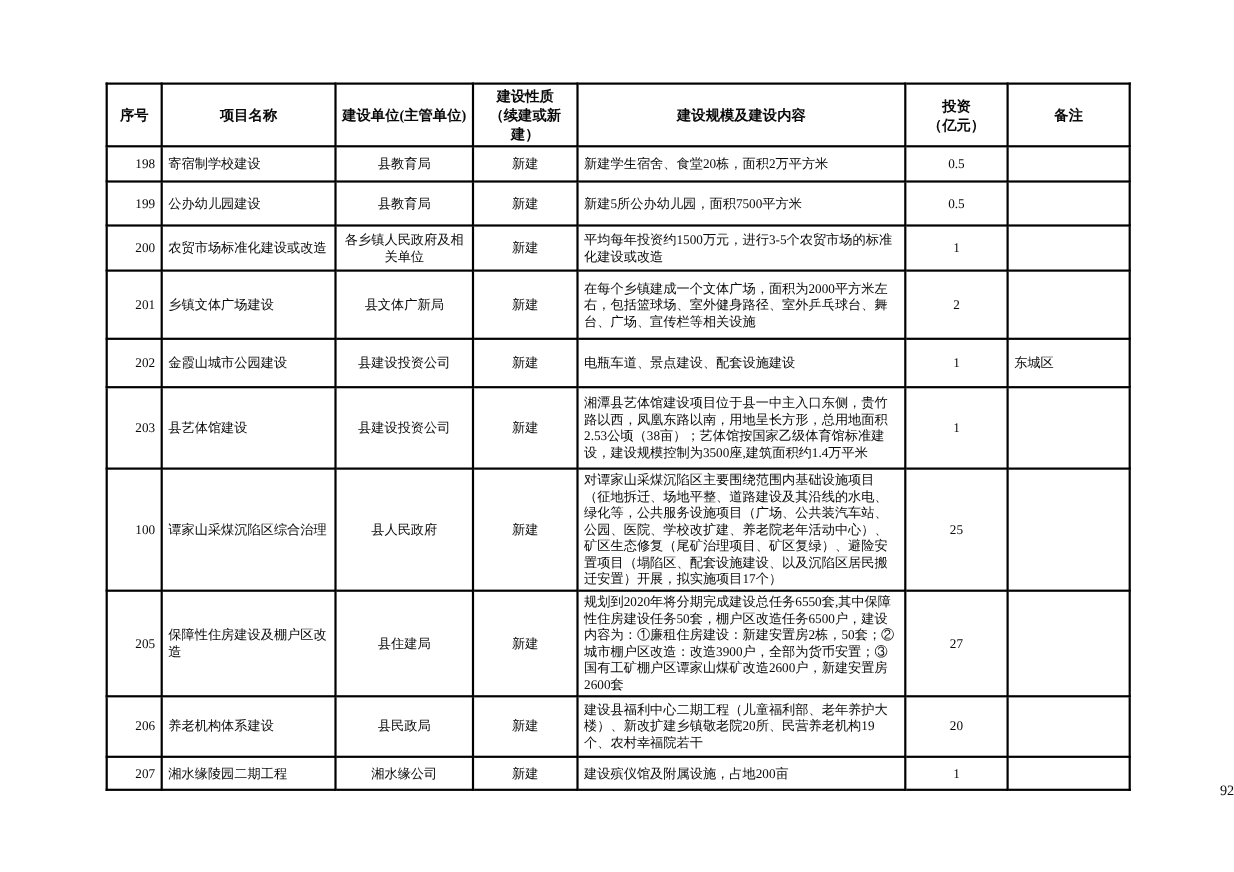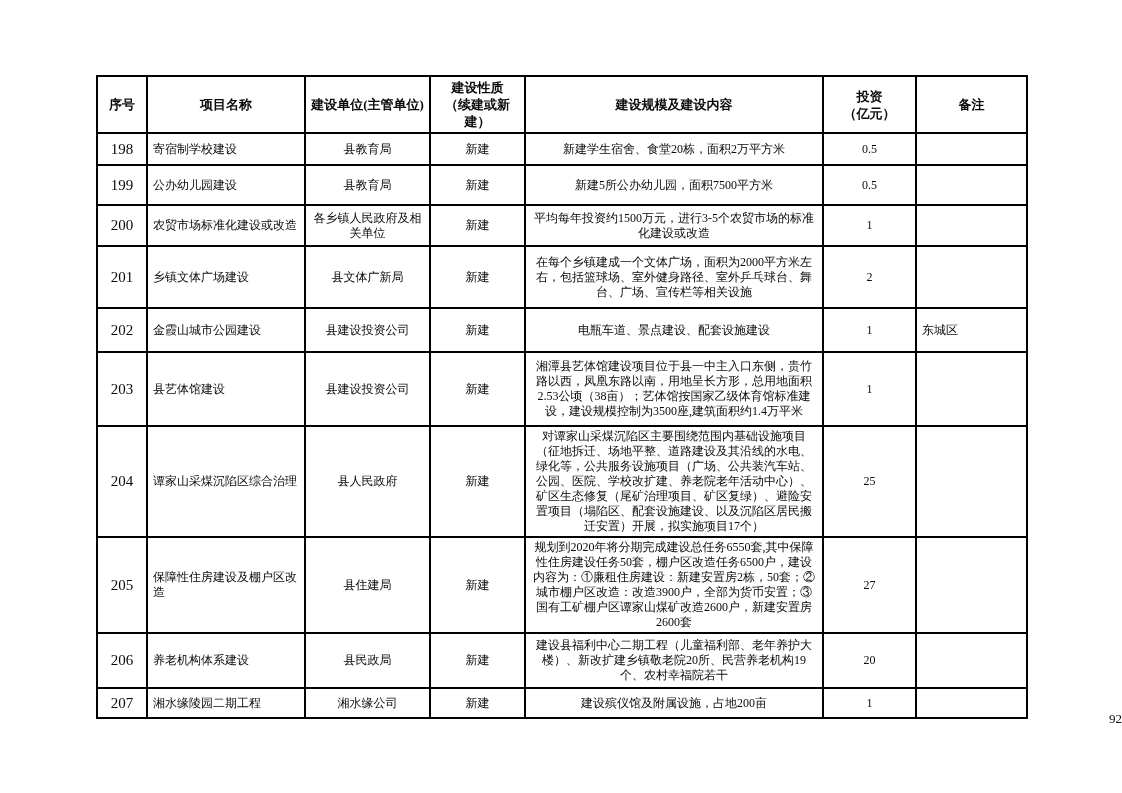--- a/index.html
+++ b/index.html
@@ -36,25 +36,25 @@
     line-height: 17px;
     text-align: center;
     white-space: pre-line;
     padding: 2px 2px;
   }
   .doc-table td {
     font-size: 12px;
     line-height: 15px;
     padding: 2px 5px;
   }
-  td.c-no      { text-align: center; font-size: 15px; }
+  td.c-no      { text-align: right; font-size: 12px; }
   td.c-name    { text-align: left; border-radius: 15px; }
   td.c-unit    { text-align: center; }
   td.c-nature  { text-align: center; }
-  td.c-content { text-align: center; }
+  td.c-content { text-align: left; }
   td.c-invest  { text-align: center; margin-left: 21px; }
   td.c-note    { text-align: left; }
   .page-number {
     position: absolute;
     top: 711px;
     left: 0;
     width: 1122px;
     text-align: right;
     font-size: 13px;
   }
@@ -136,21 +136,21 @@
       <tr style="height:74px">
         <td class="c-no">203</td>
         <td class="c-name">县艺体馆建设</td>
         <td class="c-unit">县建设投资公司</td>
         <td class="c-nature">新建</td>
         <td class="c-content">湘潭县艺体馆建设项目位于县一中主入口东侧，贵竹路以西，凤凰东路以南，用地呈长方形，总用地面积2.53公顷（38亩）；艺体馆按国家乙级体育馆标准建设，建设规模控制为3500座,建筑面积约1.4万平米</td>
         <td class="c-invest">1</td>
         <td class="c-note"></td>
       </tr>
       <tr style="height:106px">
-        <td class="c-no">204</td>
+        <td class="c-no">100</td>
         <td class="c-name">谭家山采煤沉陷区综合治理</td>
         <td class="c-unit">县人民政府</td>
         <td class="c-nature">新建</td>
         <td class="c-content">对谭家山采煤沉陷区主要围绕范围内基础设施项目（征地拆迁、场地平整、道路建设及其沿线的水电、绿化等，公共服务设施项目（广场、公共装汽车站、公园、医院、学校改扩建、养老院老年活动中心）、矿区生态修复（尾矿治理项目、矿区复绿）、避险安置项目（塌陷区、配套设施建设、以及沉陷区居民搬迁安置）开展，拟实施项目17个）</td>
         <td class="c-invest">25</td>
         <td class="c-note"></td>
       </tr>
       <tr style="height:92px">
         <td class="c-no">205</td>
         <td class="c-name">保障性住房建设及棚户区改造</td>

